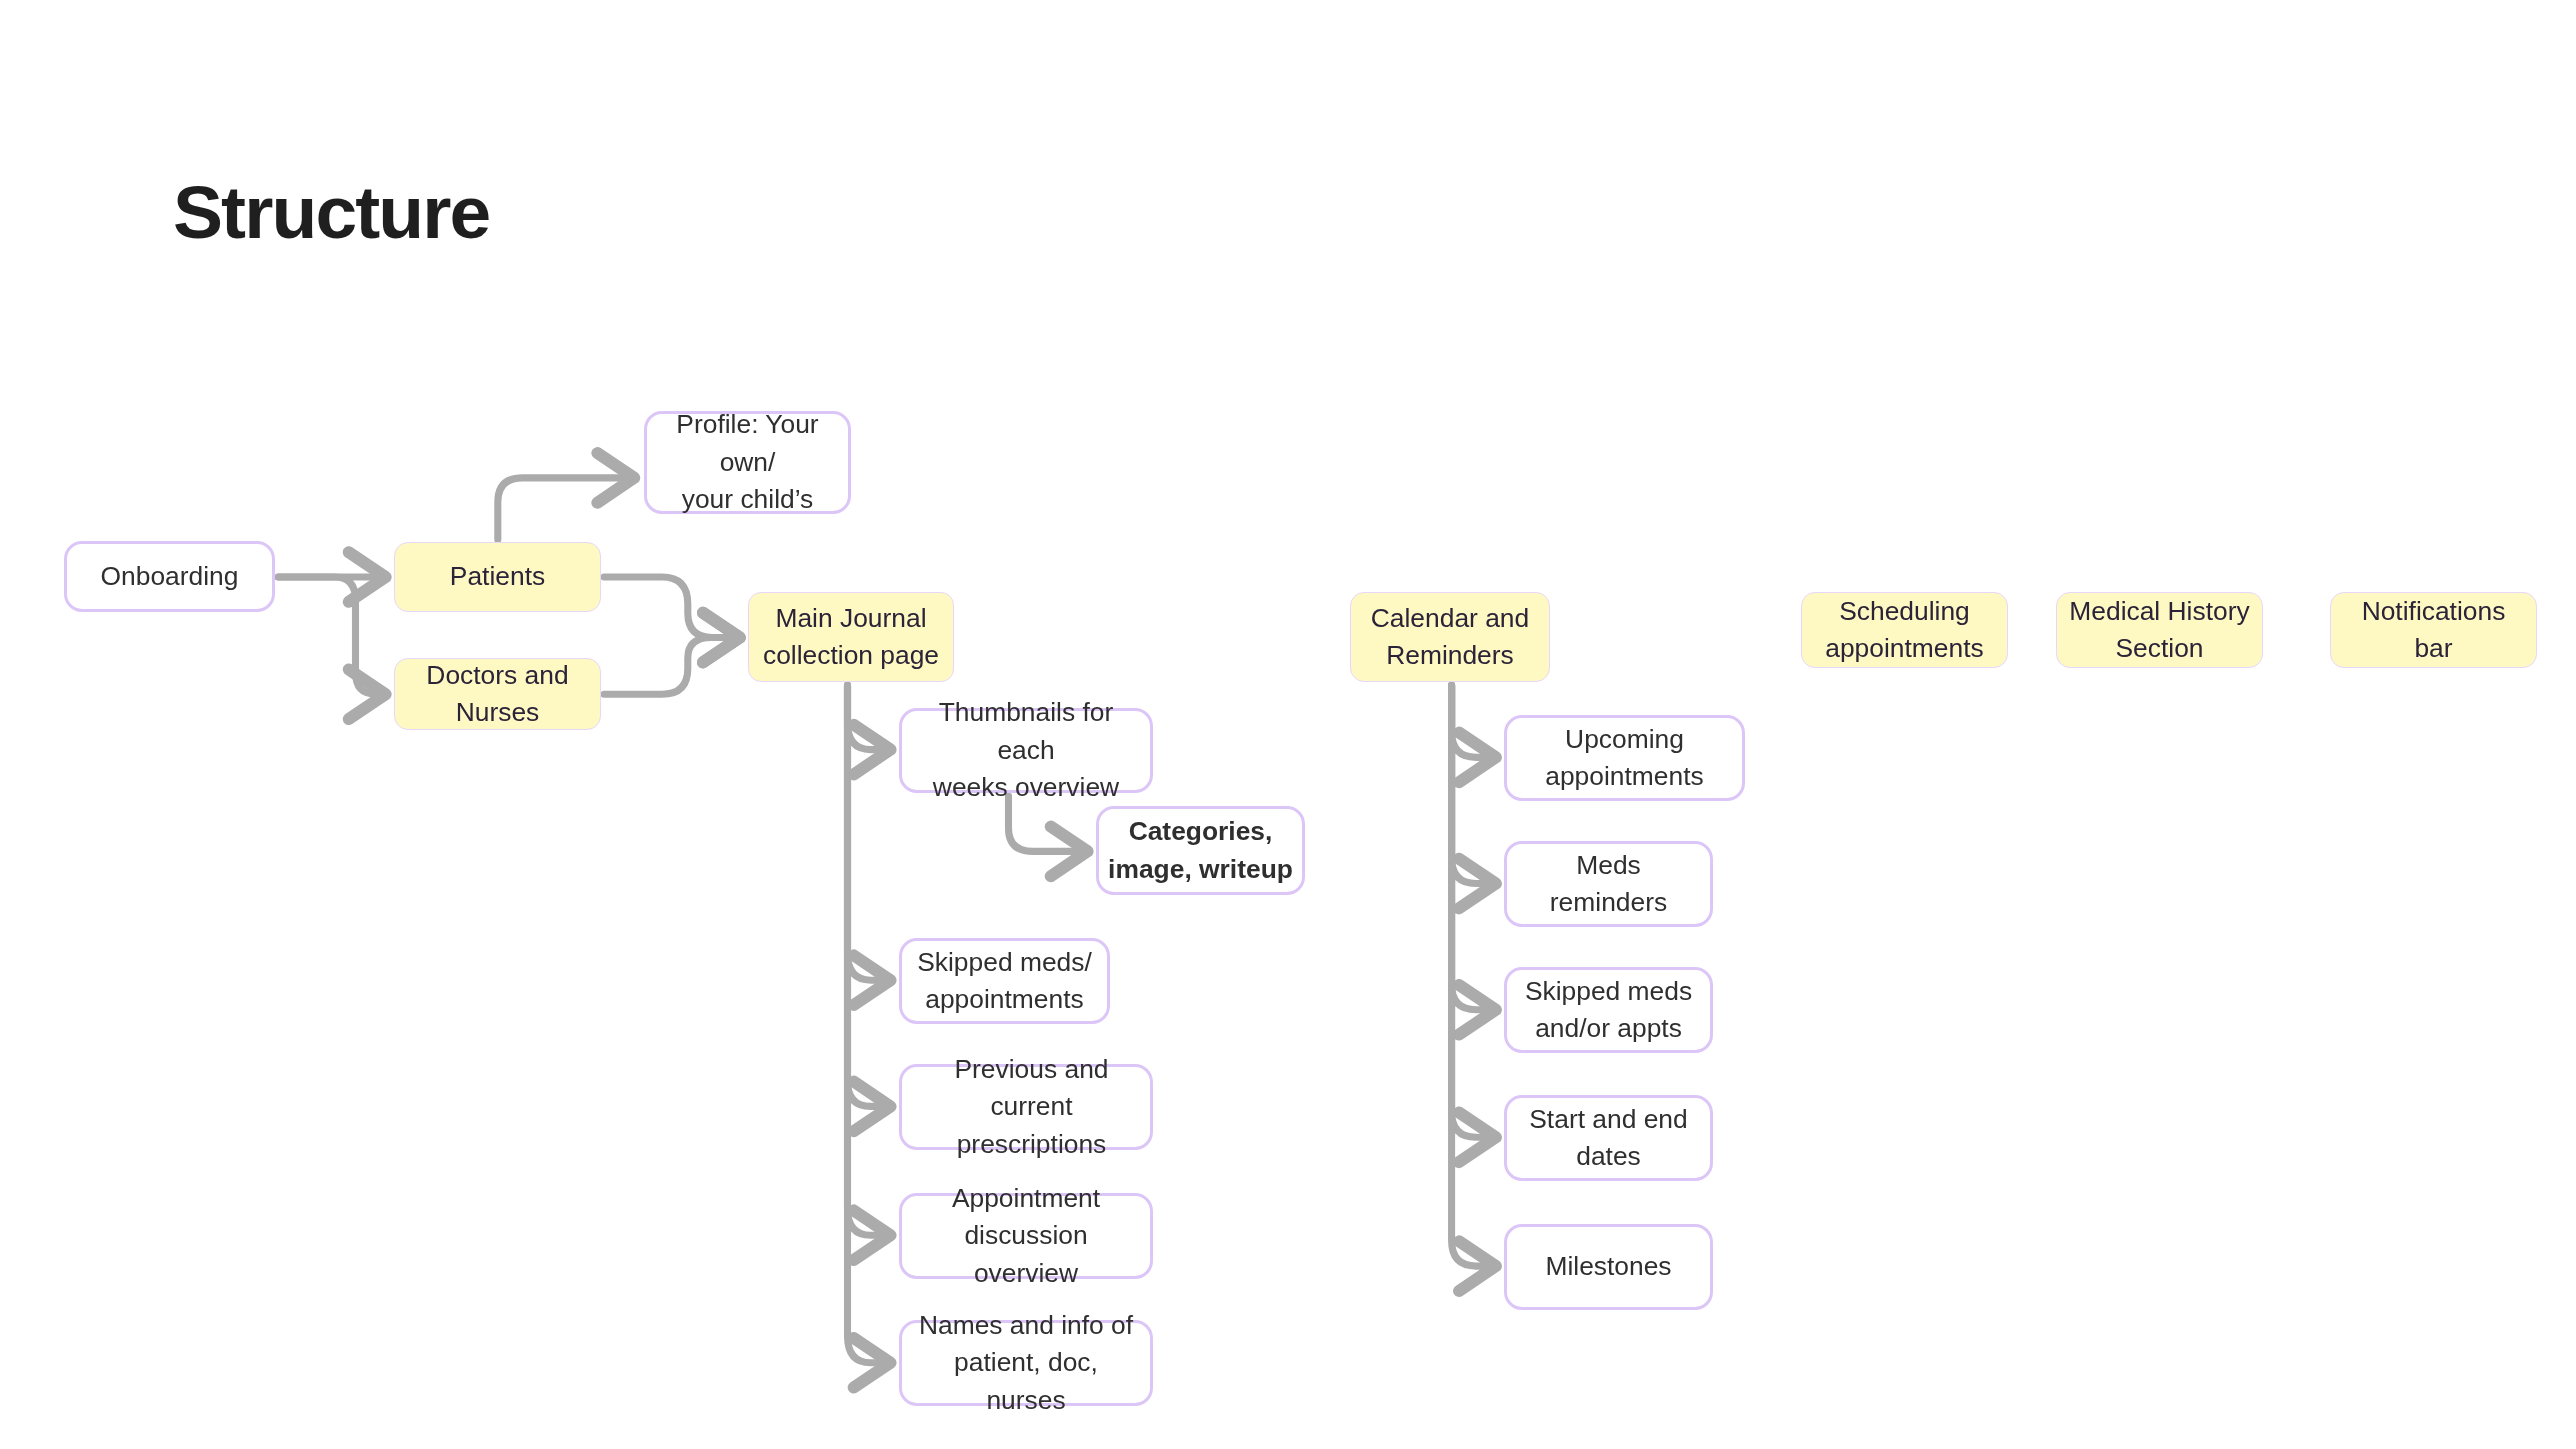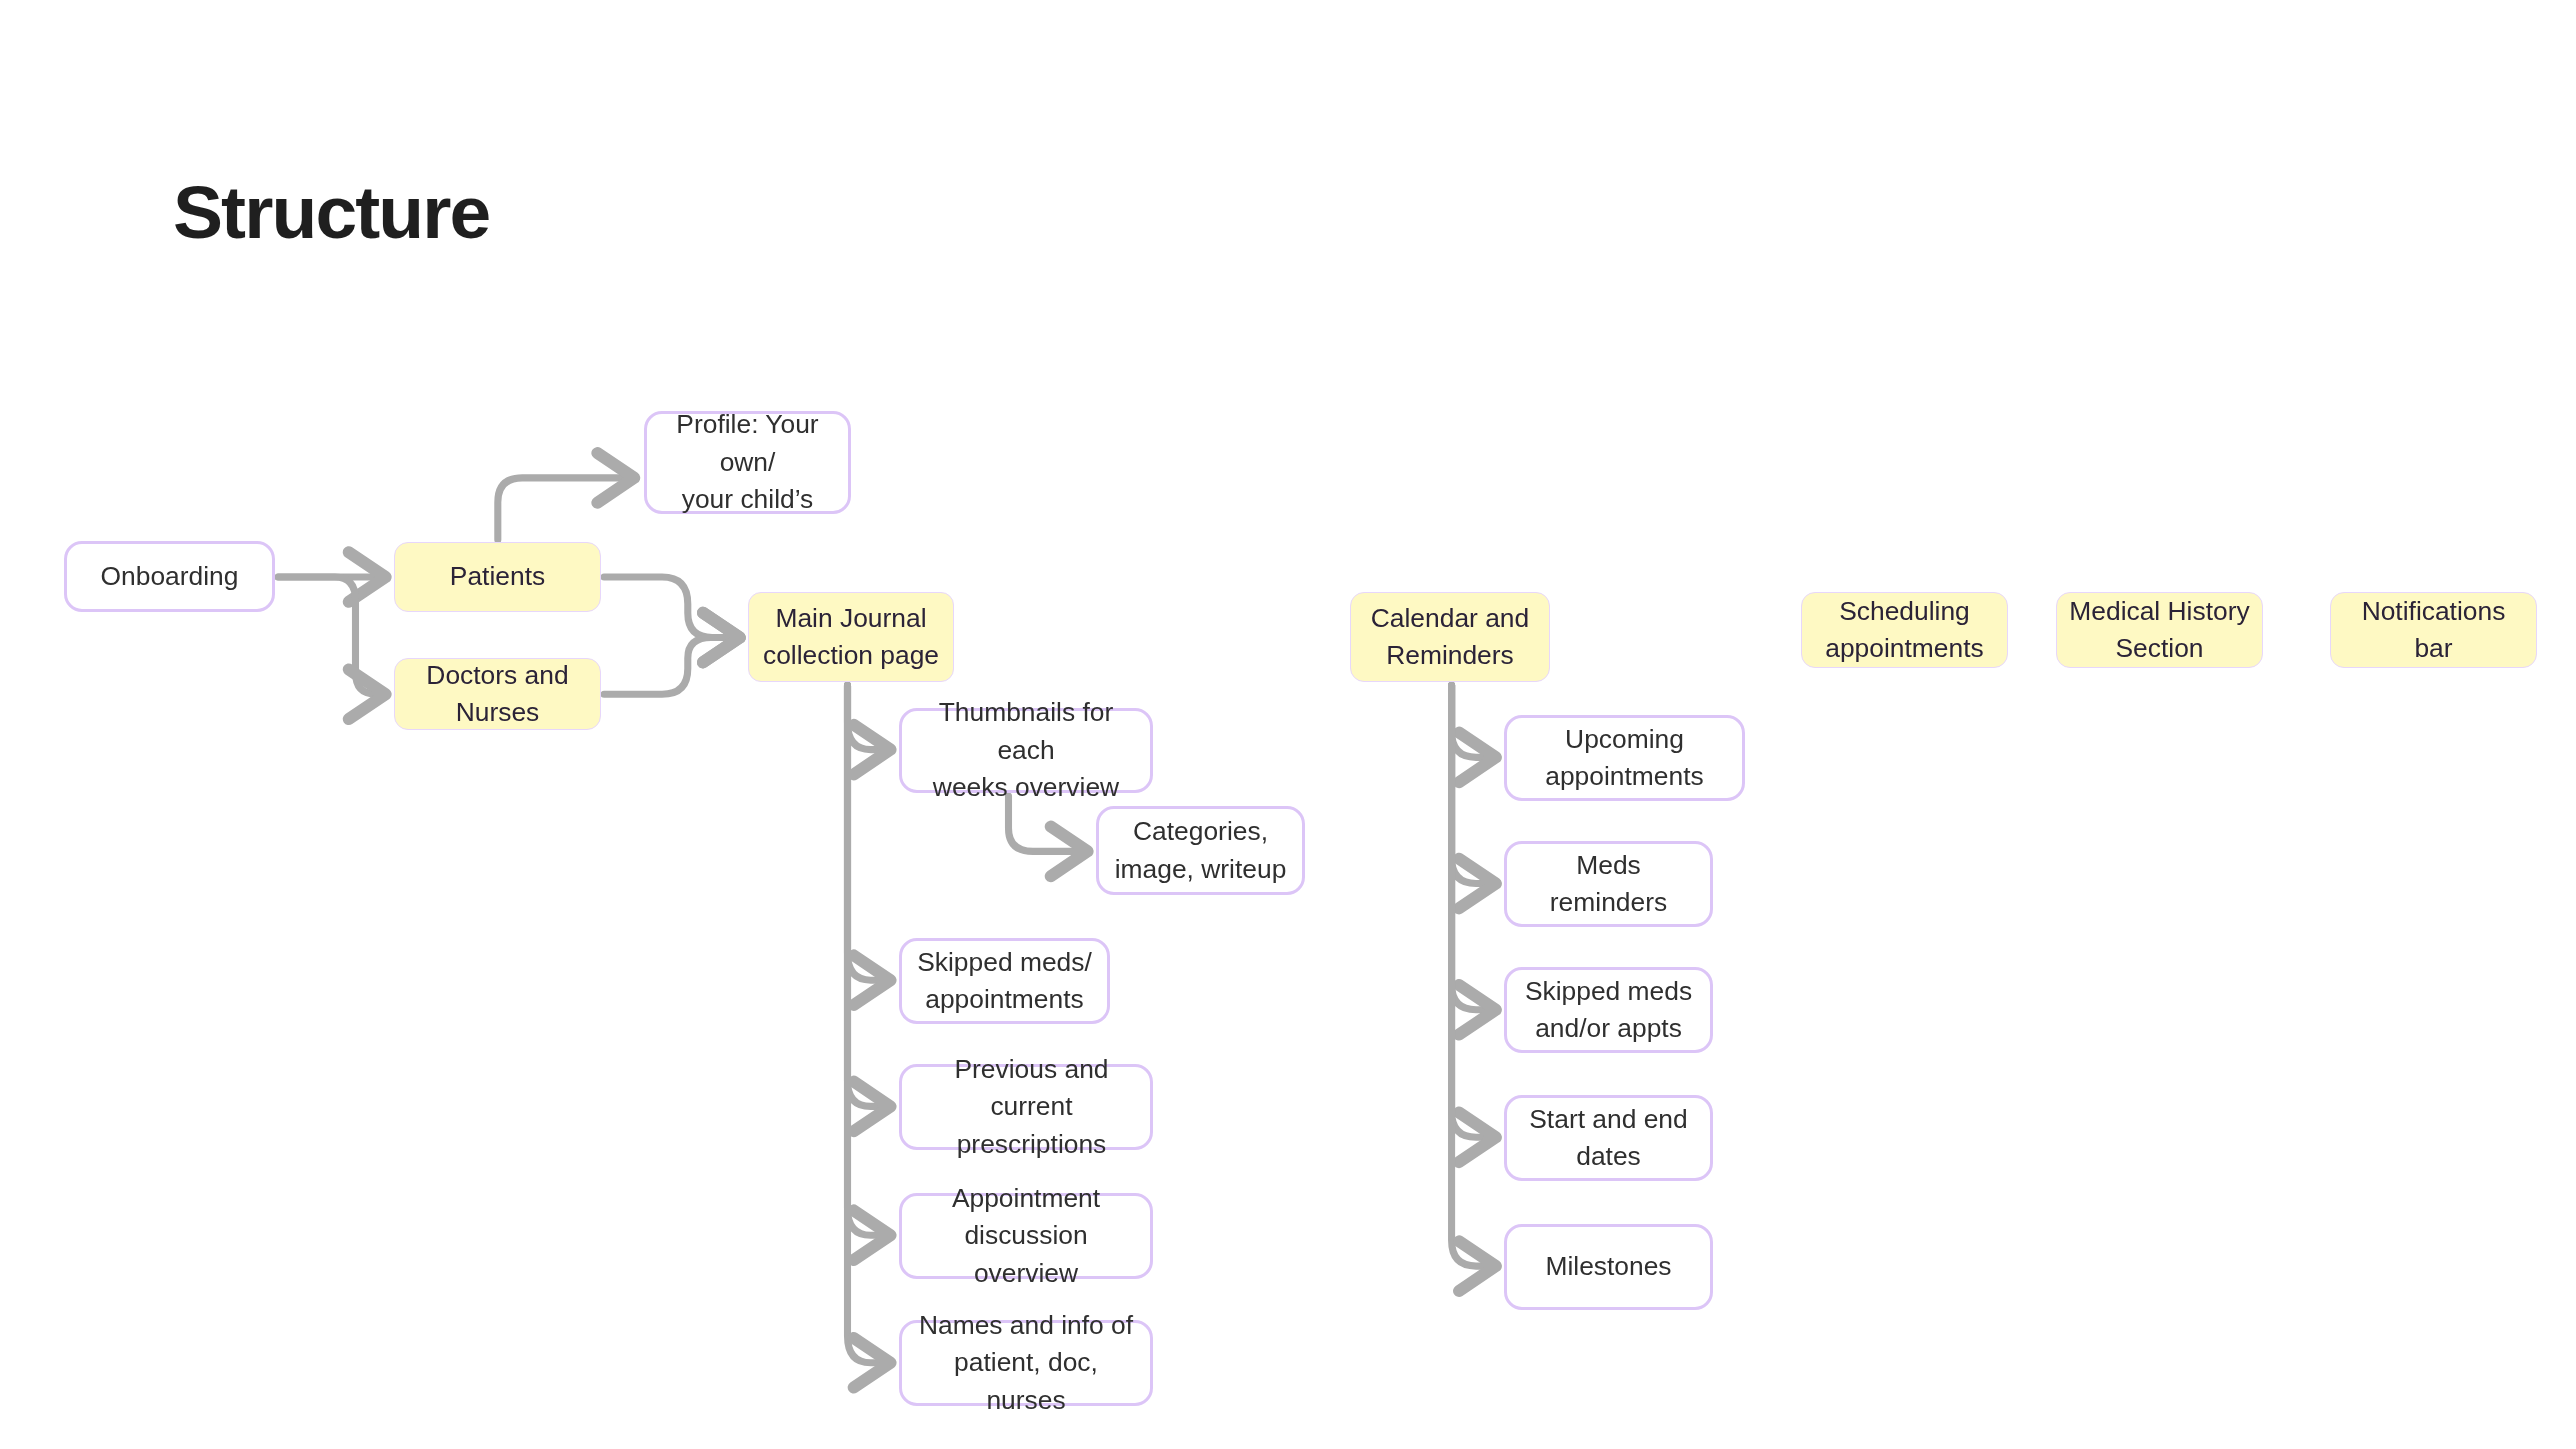--- a/index.html
+++ b/index.html
@@ -94,21 +94,21 @@
   <div class="node outline" style="left: 64px; top: 541px; width: 211px; height: 71px;">Onboarding</div>
   <div class="node filled" style="left: 394px; top: 542px; width: 207px; height: 70px;">Patients</div>
   <div class="node filled" style="left: 394px; top: 658px; width: 207px; height: 72px;">Doctors and
 Nurses</div>
   <div class="node outline" style="left: 644px; top: 411px; width: 207px; height: 103px;">Profile: Your own/
 your child’s</div>
   <div class="node filled" style="left: 748px; top: 592px; width: 206px; height: 90px; border-radius: 13px;">Main Journal
 collection page</div>
   <div class="node outline" style="left: 899px; top: 708px; width: 254px; height: 85px;">Thumbnails for each
 weeks overview</div>
-  <div class="node outline" style="left: 1096px; top: 806px; width: 209px; height: 89px;">Categories,
+  <div class="node outline" style="left: 1096px; top: 806px; width: 209px; height: 89px; font-weight: bold;">Categories,
 image, writeup</div>
   <div class="node outline" style="left: 899px; top: 938px; width: 211px; height: 86px;">Skipped meds/
 appointments</div>
   <div class="node outline" style="left: 899px; top: 1064px; width: 254px; height: 86px; padding-left: 20px;">Previous and current
 prescriptions</div>
   <div class="node outline" style="left: 899px; top: 1193px; width: 254px; height: 86px;">Appointment
 discussion overview</div>
   <div class="node outline" style="left: 899px; top: 1320px; width: 254px; height: 86px;">Names and info of
 patient, doc, nurses</div>
   <div class="node filled" style="left: 1350px; top: 592px; width: 200px; height: 90px;">Calendar and

